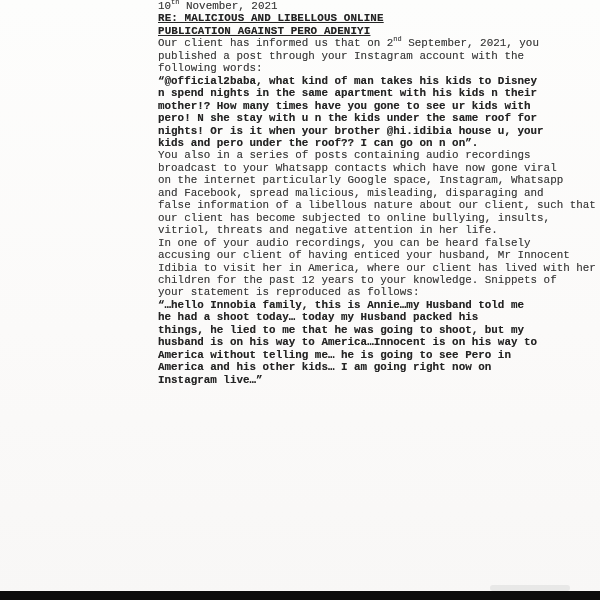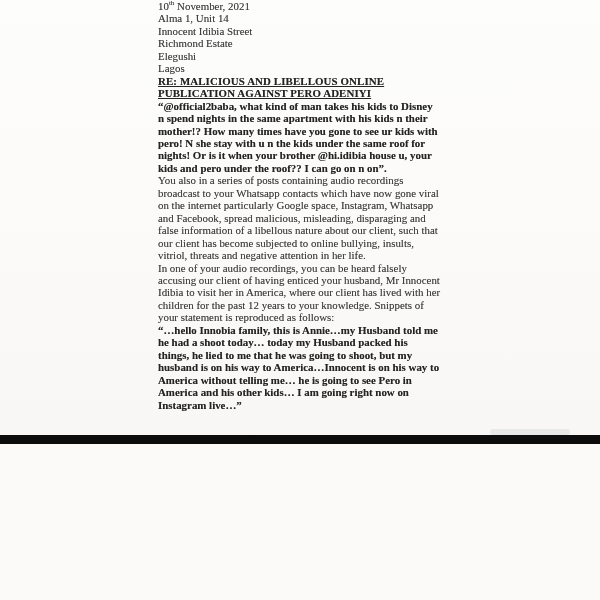--- a/index.html
+++ b/index.html
@@ -6,23 +6,23 @@
     margin: 0;
     padding: 0;
     width: 600px;
     height: 600px;
     overflow: hidden;
     background: #fbfaf9;
   }
   .page {
     position: relative;
     width: 600px;
-    height: 444px;
+    height: 600px;
     background: linear-gradient(180deg, #fdfdfc 0%, #fbfaf9 55%, #f8f7f6 100%);
-    font-family: Liberation Serif, serif;
+    font-family: Liberation Mono, monospace;
   }
   .letter {
     position: absolute;
     left: 158px;
     top: 0;
     width: 296px;
     font-size: 10.9px;
     line-height: 12.45px;
     color: #3c3c3c;
     text-shadow: 0 0 0.6px rgba(80,80,80,0.55);
@@ -64,31 +64,29 @@
   }
 </style>
 </head>
 <body>
 
 <div class="page">
   <div class="letter">
 
     <p class="date"><span>10</span><sup>th</sup><span> November, 2021</span></p>
 
-    <p class="lines">Alma 1, Unit 14
-Innocent Idibia Street
-Richmond Estate
-Elegushi
-Lagos</p>
 
 
     <p class="subject lines bold">RE: MALICIOUS AND LIBELLOUS ONLINE
 PUBLICATION AGAINST PERO ADENIYI</p>
 
 
+    <p class="lines"><span>Our client has informed us that on 2</span><sup>nd</sup><span> September, 2021, you
+published a post through your Instagram account with the
+following words:</span></p>
 
     <p class="lines bold">“@official2baba, what kind of man takes his kids to Disney
 n spend nights in the same apartment with his kids n their
 mother!? How many times have you gone to see ur kids with
 pero! N she stay with u n the kids under the same roof for
 nights! Or is it when your brother @hi.idibia house u, your
 kids and pero under the roof?? I can go on n on”.</p>
 
     <p class="lines">You also in a series of posts containing audio recordings
 broadcast to your Whatsapp contacts which have now gone viral

